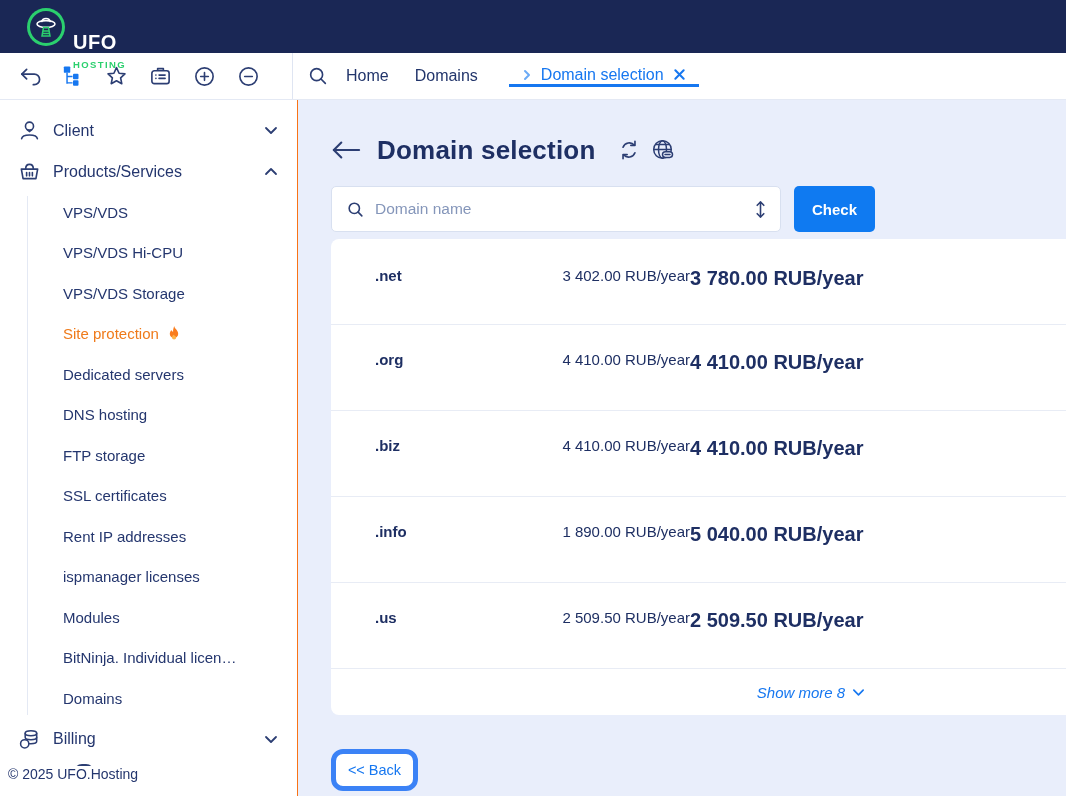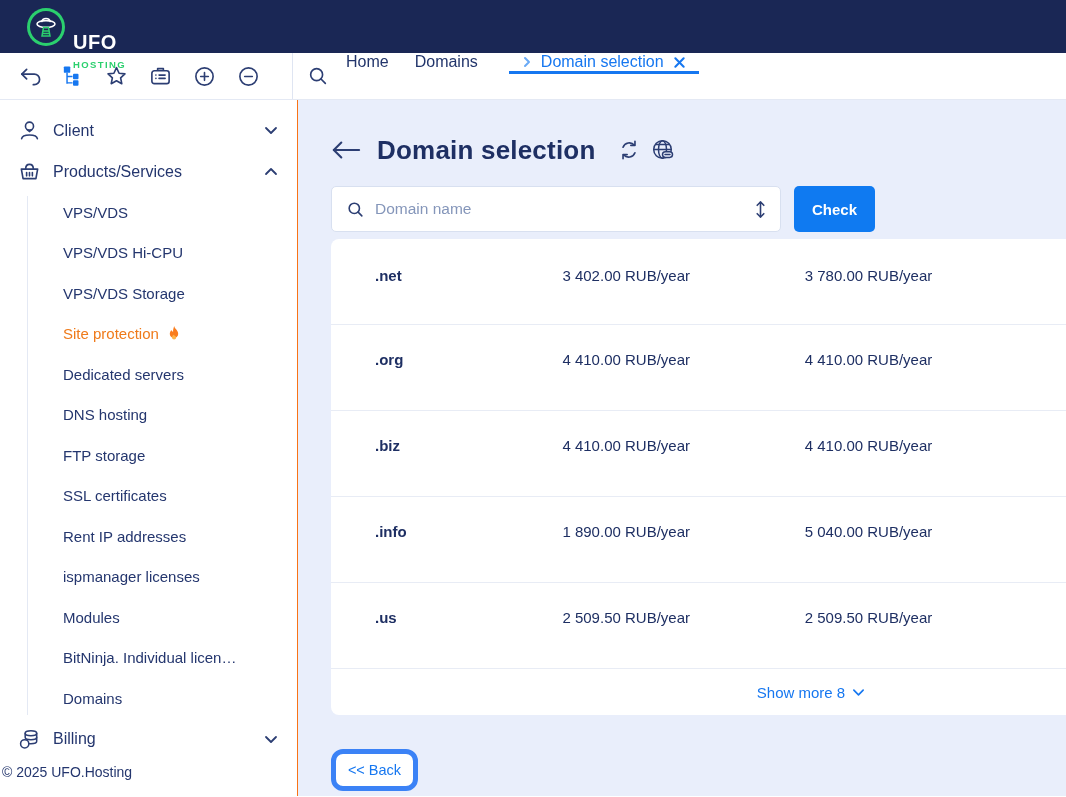--- a/index.html
+++ b/index.html
@@ -16,43 +16,43 @@
     display:flex; align-items:center; justify-content:center; }
   .logo-text { display:flex; flex-direction:column; line-height:1; }
   .logo-text .l1 { color:#ffffff; font-size:20px; font-weight:bold; letter-spacing:.5px;margin-top:48px; }
   .logo-text .l2 { color:#2bd06e; font-size:9.5px; font-weight:bold; letter-spacing:1.4px; margin-top:8px; }
 
   
   .toolrow { height:47px; background:#fff; border-bottom:1px solid #e4e9f4; display:flex; }
   .tool-icons { width:293px; border-right:1px solid #dfe5f2; display:flex; align-items:center;
     padding-left:18px; gap:21px; flex-shrink:0; }
   .tbtn { width:24px; height:24px; display:flex; align-items:center; justify-content:center; cursor:pointer; }
-  .tabs { display:flex; align-items:flex-start; padding-left:40px; }
+  .tabs { display:flex; align-items:center; padding-left:40px; }
   .tab { display:flex; align-items:center; padding:0 13px; font-size:16px; color:#22356b; cursor:pointer; }
   .tab.active { color:#1677f0; border-bottom:3px solid #1677f0; gap:9px; margin-left:18px; }
   .tab.active .chev { display:flex; }
 
   
   .layout { display:flex; height:696px; }
   aside.sidebar { width:298px; background:#fff; border-right:1px solid #f97316;
     position:relative; flex-shrink:0; padding-top:10px; overflow:hidden; }
   .sect { height:41px; display:flex; align-items:center; padding:0 18px; cursor:pointer; }
   .sect .s-icon { width:23px; height:23px; margin-right:12px; display:flex; align-items:center; justify-content:center; }
   .sect .s-label { font-size:16px; color:#24366e; flex:1; }
   .sect .s-chev { width:16px; height:16px; display:flex; align-items:center; justify-content:center; }
   .subtree { position:relative; padding-left:8px; }
   .subtree::before { content:""; position:absolute; left:27px; top:4px; bottom:4px; width:1px; background:#e4e9f4; }
   .sub-item { height:40.5px; display:flex; align-items:center; padding-left:55px;
     font-size:15px; color:#24366e; cursor:pointer; gap:8px; }
   .sub-item .flame { display:flex; margin-top:-2px; }
   .sub-item.hot { color:#ef7a1a; }
   .partial-arc { position:absolute; left:74px; bottom:24px; width:20px; height:8px;
     border:2px solid #2c3e73; border-bottom:none; border-radius:10px 10px 0 0; }
-  .side-footer { position:absolute; left:0; bottom:16px; width:100%; height:26px; background:#fff;
-    font-size:14px; color:#24366e; padding-left:2px; display:flex; align-items:flex-end; }
+  .side-footer { position:absolute; left:0; bottom:4px; width:100%; height:26px; background:#fff;
+    font-size:14px; color:#24366e; padding-left:8px; display:flex; align-items:flex-start; }
 
   
   main.content { flex:1; background:#e9eefb; padding:30px 0 0 33px; overflow:visible; position:relative; }
   .title-row { display:flex; align-items:center; gap:16px; height:40px; }
   .back-arrow { width:30px; height:24px; display:flex; align-items:center; cursor:pointer; }
   h1.page-title { font-size:26px; font-weight:bold; color:#1e2f63; letter-spacing:.2px; }
   .title-icons { display:flex; align-items:center; gap:10px; margin-left:6px; }
   .ticon { width:24px; height:24px; display:flex; align-items:center; justify-content:center; cursor:pointer; }
 
   .search-row { margin-top:16px; display:flex; gap:13px; }
@@ -63,23 +63,23 @@
   .search-box input::placeholder { color:#8596ba; opacity:1; }
   .check-btn { width:81px; height:46px; background:#0f7af1; color:#fff; border:none; border-radius:5px;
     font-size:15px; font-weight:bold; cursor:pointer; font-family:"Liberation Sans", sans-serif; }
 
   .card { margin-top:7px; width:960px; background:#fff; border-radius:8px; overflow:hidden; }
   .drow { display:grid; grid-template-columns:44px 140px 175px 357px 1fr; align-items:start;
     height:86px; border-bottom:1px solid #e8ecf5; padding-top:26px; cursor:default; }
   .drow:first-child { padding-top:28px; }
   .drow .tld { grid-column:2; font-size:15px; font-weight:bold; color:#1e2f63; }
   .drow .p1 { grid-column:3; font-size:15px; color:#1e2f63; text-align:right; }
-  .drow .p2 { grid-column:4; font-size:15px; color:#1e2f63; text-align:center; }
+  .drow .p2 { grid-column:4; font-size:20px; color:#1e2f63; text-align:left;font-weight:bold; }
   .show-more-row { height:46px; display:flex; align-items:center; justify-content:center; }
-  .show-more { display:flex; align-items:center; gap:7px; color:#1677f0; font-size:15px; cursor:pointer; }
+  .show-more { display:flex; align-items:center; gap:7px; color:#1677f0; font-size:15px; cursor:pointer;font-style:italic; }
 
   .back-btn { margin-top:34px; width:87px; height:42px; background:#fff; border:5px solid #3b82f6;
     border-radius:12px; color:#1677f0; font-size:14.5px; cursor:pointer;
     font-family:"Liberation Sans", sans-serif; }
 
   svg { display:block; }
 </style>
 </head>
 <body>
 

